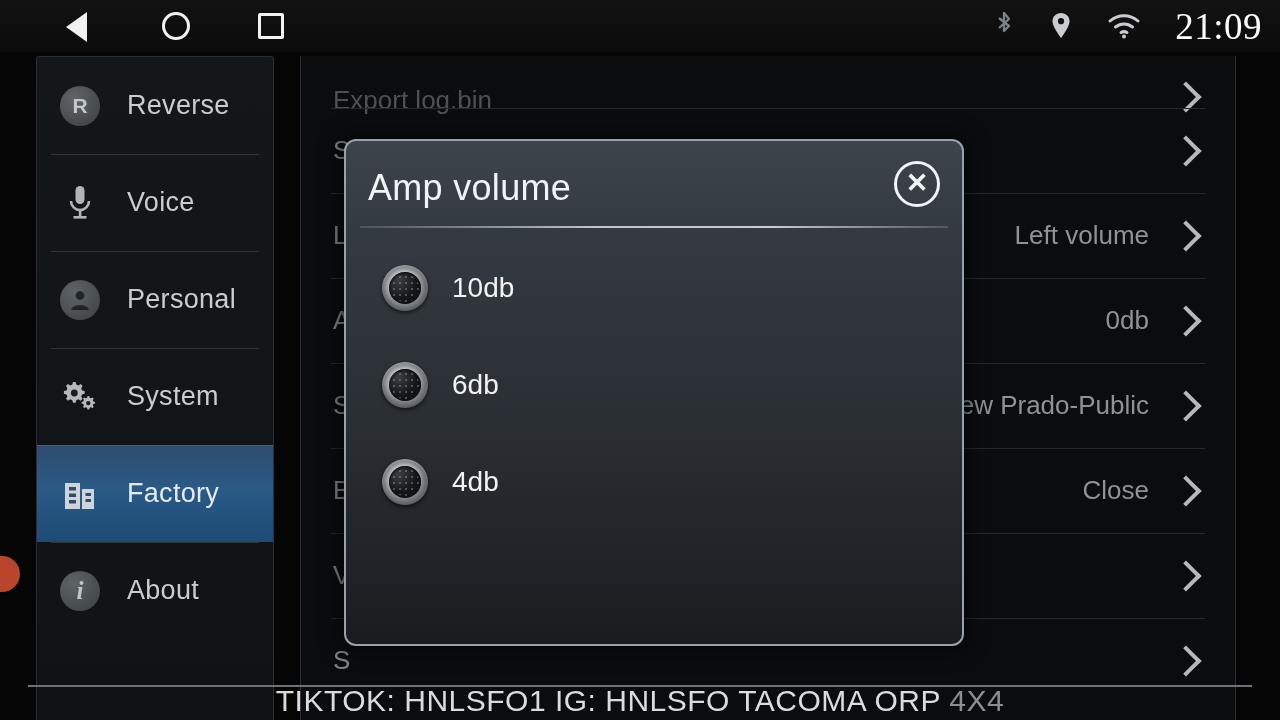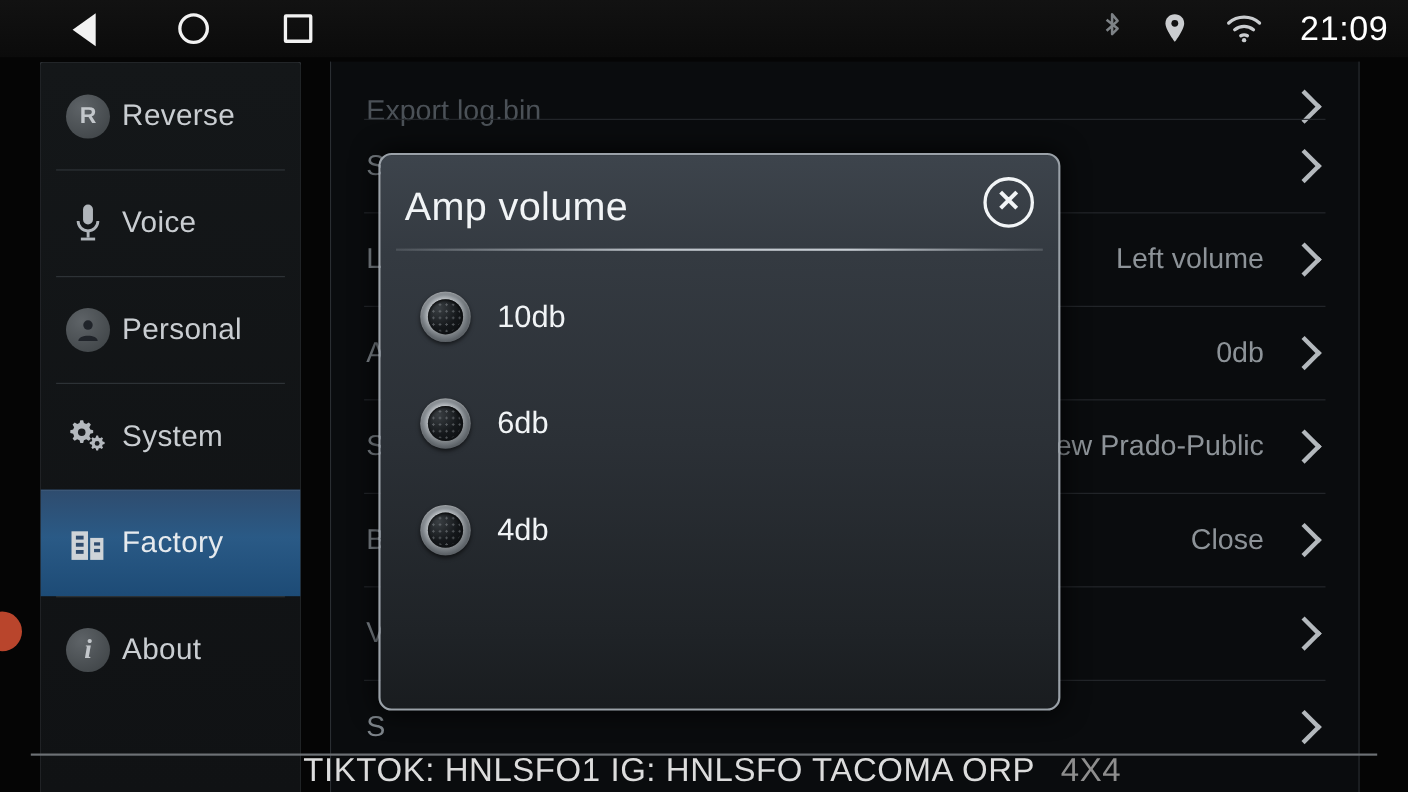--- a/index.html
+++ b/index.html
@@ -21,21 +21,21 @@
   .tri {
     width:0;height:0;border-top:15px solid transparent;border-bottom:15px solid transparent;
     border-right:21px solid #f2f2f2; margin-top:0;
   }
   .circ { width:28px;height:28px;border:3px solid #f2f2f2;border-radius:50%; }
   .sq   { width:26px;height:26px;border:3px solid #f2f2f2;border-radius:2px;margin-top:1px; }
 
   #sb-icons { position:absolute; right:0; top:0; height:52px; display:flex; align-items:center; }
   .sbicon { margin-right:34px; opacity:.88; display:flex; align-items:center; }
   #clock {
-    color:#fff; font-size:31px; letter-spacing:.5px; margin-right:18px; font-weight:400;
+    color:#fff; font-size:37px; letter-spacing:.5px; margin-right:18px; font-weight:400;font-family:Liberation Serif, serif;
   }
 
   
   #sidebar {
     position:absolute; left:36px; top:56px; width:238px; height:664px;
     background:linear-gradient(180deg,#141719 0%,#101214 100%);
     border:1px solid #2b2f33; border-bottom:none; border-radius:3px 3px 0 0;
     z-index:5;
   }
   .side-item {
@@ -44,21 +44,21 @@
   }
   .side-item + .side-item::before {
     content:""; position:absolute; left:14px; right:14px; top:0; height:1px;
     background:#31363a;
   }
   .side-item.active {
     background:linear-gradient(180deg,#2f4c6e 0%,#2a5a86 45%,#1d4b76 100%);
     box-shadow:inset 0 1px 0 rgba(255,255,255,.12);
   }
   .side-item.active::before { background:transparent !important; }
-  .side-label { color:#c9cdd1; font-size:27px; margin-left:10px; letter-spacing:.3px;text-align:center; }
+  .side-label { color:#c9cdd1; font-size:27px; margin-left:26px; letter-spacing:.3px;text-align:center; }
   .side-item.active .side-label { color:#e6eaee; }
   .side-ico { width:42px; height:42px; display:flex; align-items:center; justify-content:center; }
 
   .ico-round {
     width:40px;height:40px;border-radius:50%;
     background:radial-gradient(circle at 35% 30%,#5e6367,#3b4043);
     display:flex;align-items:center;justify-content:center;
     color:#c3c7cb;font-size:21px;font-weight:bold;
   }
   #badge-dot {
@@ -135,21 +135,21 @@
     background-image:radial-gradient(rgba(150,155,160,.45) 22%, transparent 24%);
     background-size:6px 6px; z-index:2;
   }
   .opt-label { color:#f0f3f5; font-size:28px; margin-left:24px; }
 
   
   #watermark {
     position:absolute; left:0; bottom:2px; width:1280px; text-align:center;
     z-index:60; pointer-events:none;
   }
-  #watermark span { color:#dcdcdc; font-size:30px; letter-spacing:.5px; white-space:nowrap;margin-left:15px; }
+  #watermark span { color:#dcdcdc; font-size:30px; letter-spacing:.5px; white-space:nowrap; }
   #wm-dim { color:#8e8e8e !important; }
   #wm-line {
     position:absolute; left:28px; right:28px; bottom:33px; height:2px; background:#6d7175; z-index:55;
   }
 </style>
 </head>
 <body>
 
 <div id="screen">
 

